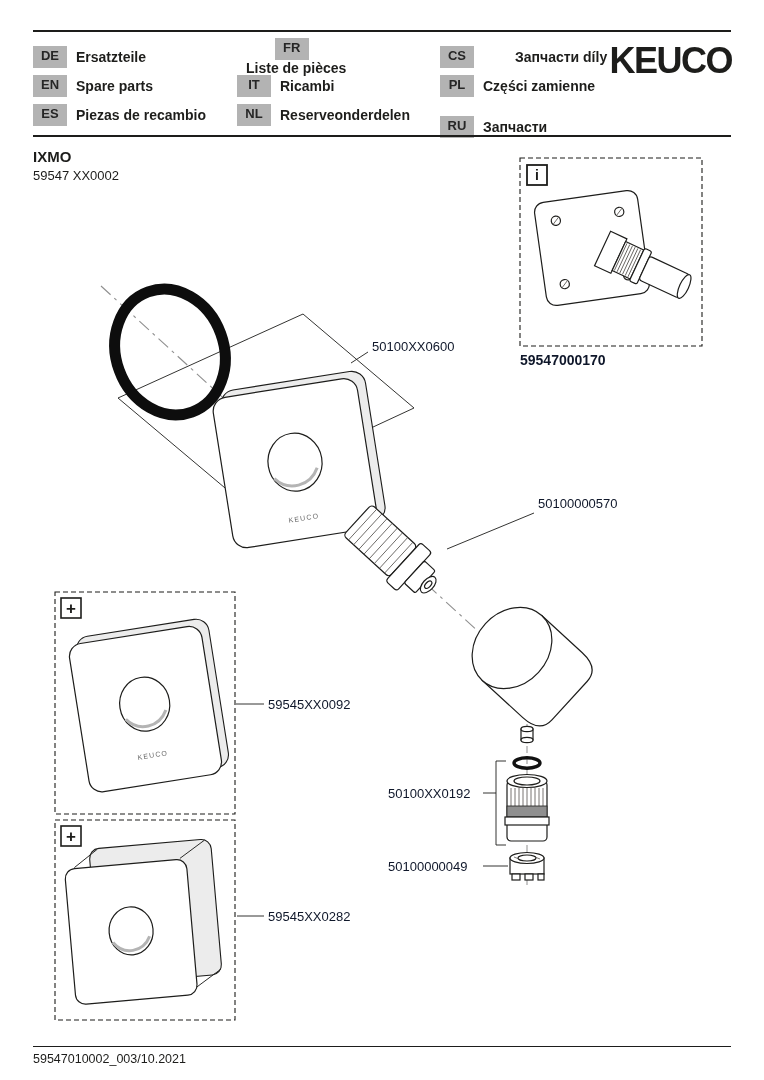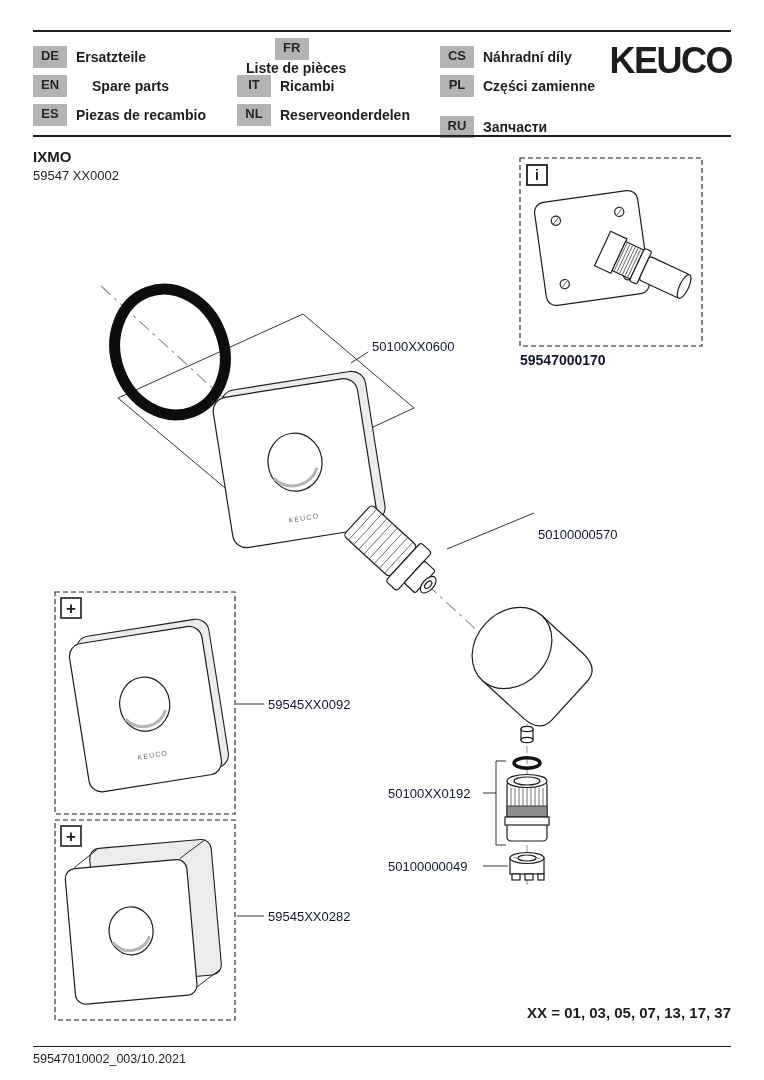--- a/index.html
+++ b/index.html
@@ -46,21 +46,21 @@
 <body>
 
 <div class="page">
 
   <div class="rule" style="top:30px;"></div>
 
   <div class="lang" style="left:33px; top:46px;">
     <span class="badge">DE</span>
     <span class="lang-label">Ersatzteile</span>
   </div>
-  <div class="lang" style="left:33px; top:75px;gap:16px;">
+  <div class="lang" style="left:33px; top:75px;">
     <span class="badge">EN</span>
     <span class="lang-label">Spare parts</span>
   </div>
   <div class="lang" style="left:33px; top:104px;">
     <span class="badge">ES</span>
     <span class="lang-label">Piezas de recambio</span>
   </div>
 
   <div class="lang" style="left:237px; top:38px;flex-direction:column;">
     <span class="badge">FR</span>
@@ -68,23 +68,23 @@
   </div>
   <div class="lang" style="left:237px; top:75px;">
     <span class="badge">IT</span>
     <span class="lang-label">Ricambi</span>
   </div>
   <div class="lang" style="left:237px; top:104px;">
     <span class="badge">NL</span>
     <span class="lang-label">Reserveonderdelen</span>
   </div>
 
-  <div class="lang" style="left:440px; top:46px;">
+  <div class="lang" style="left:440px; top:46px;gap:32px;">
     <span class="badge">CS</span>
-    <span class="lang-label">Náhradní díly</span>
+    <span class="lang-label">Запчасти díly</span>
   </div>
   <div class="lang" style="left:440px; top:75px;">
     <span class="badge">PL</span>
     <span class="lang-label">Części zamienne</span>
   </div>
   <div class="lang" style="left:440px; top:116px;">
     <span class="badge">RU</span>
     <span class="lang-label">Запчасти</span>
   </div>
 
@@ -236,24 +236,23 @@
       <line class="rib" x1="26" y1="-15" x2="26" y2="15"></line>
       <line class="rib" x1="29" y1="-15" x2="29" y2="15"></line>
       <rect class="face" x="32" y="-18" width="8" height="36" rx="2"></rect>
       <rect class="face" x="40" y="-13" width="44" height="26" rx="3"></rect>
       <ellipse class="face" cx="84" cy="0" rx="4.5" ry="13"></ellipse>
     </g>
   </svg>
 
   <div class="part-label" style="left:372px; top:339px;">50100XX0600</div>
   <div class="part-label bold" style="left:520px; top:352px; font-size:14px;">59547000170</div>
-  <div class="part-label" style="left:538px; top:527px;">50100000570</div>
+  <div class="part-label" style="left:538px; top:496px;">50100000570</div>
   <div class="part-label" style="left:268px; top:697px;">59545XX0092</div>
   <div class="part-label" style="left:388px; top:786px;">50100XX0192</div>
   <div class="part-label" style="left:388px; top:859px;">50100000049</div>
   <div class="part-label" style="left:268px; top:909px;">59545XX0282</div>
 
-  <div class="variant-note">XX = 01, 03, 05, 07, 13, 17, 37</div>
 
   <div class="rule" style="top:1046px; height:1px;"></div>
   <div class="footer-text">59547010002_003/10.2021</div>
 
 </div>
 
 </body></html>

